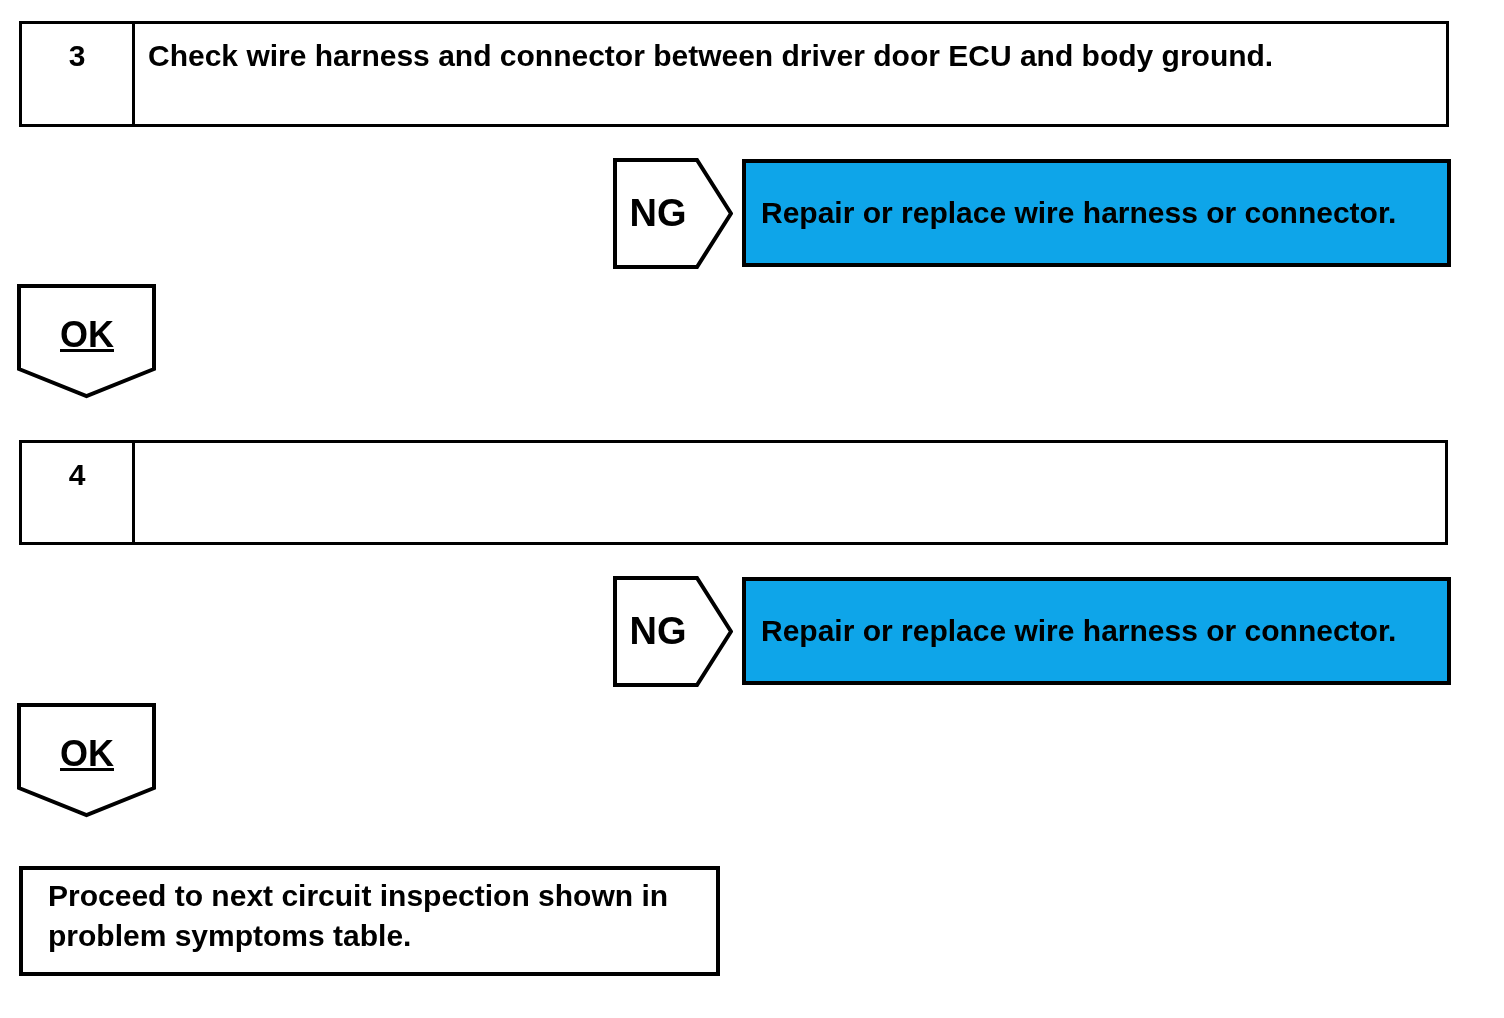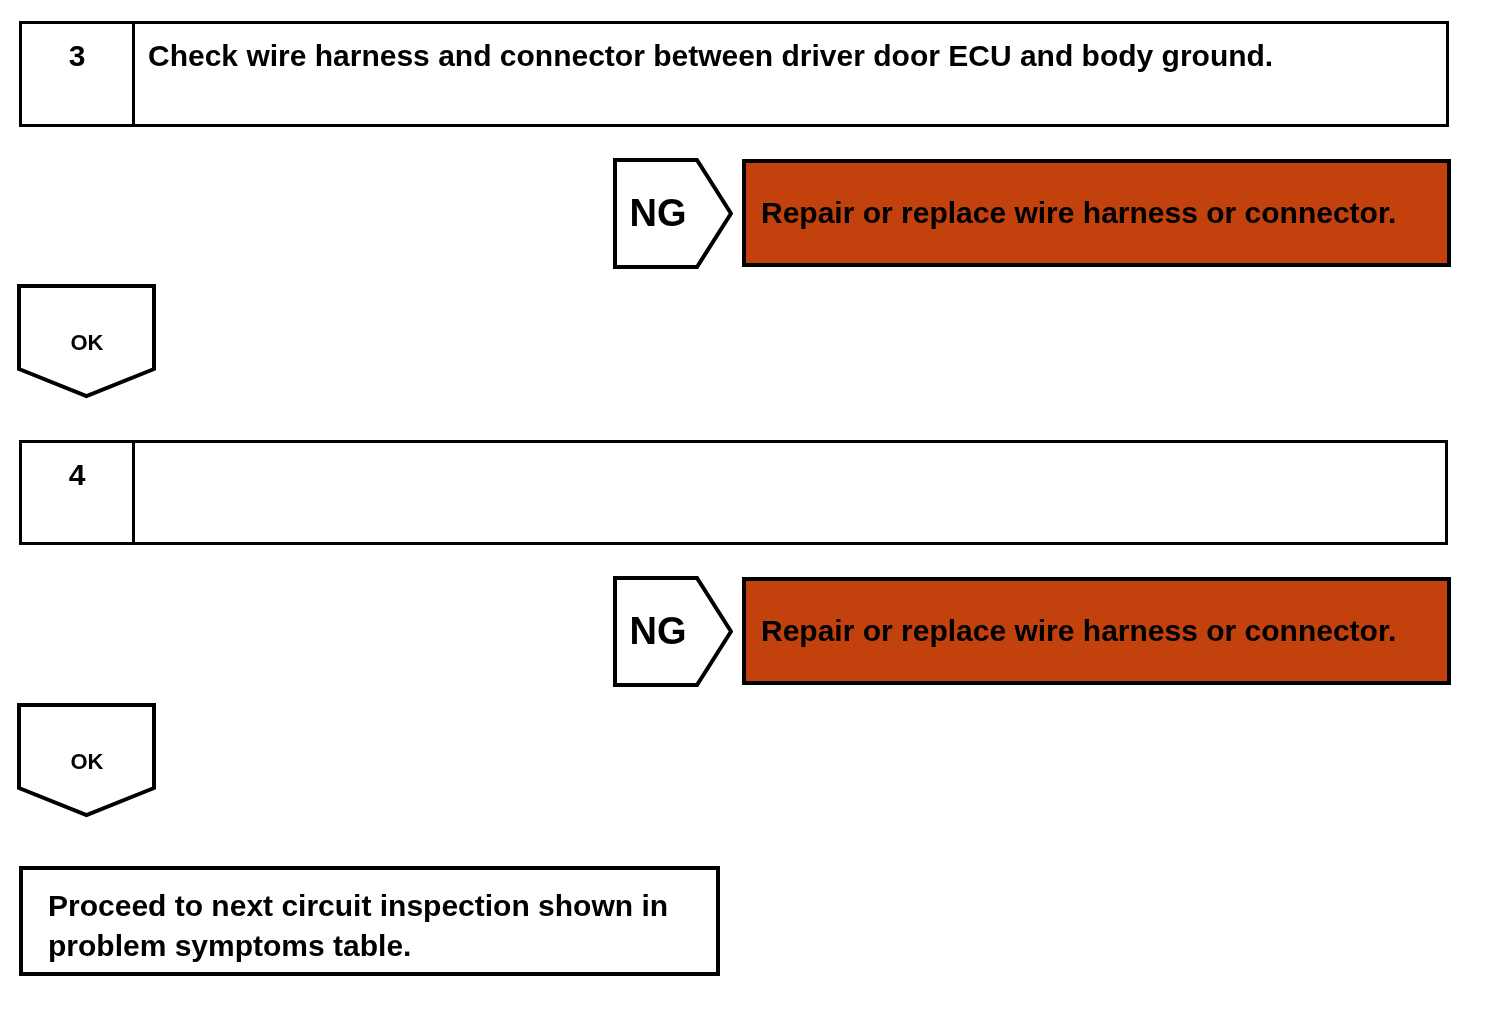--- a/index.html
+++ b/index.html
@@ -49,46 +49,47 @@
     position: absolute;
     left: 0; top: 0;
     width: 90px; height: 111px;
     display: flex; align-items: center; justify-content: center;
     font-size: 38px;
   }
   
   .result-box {
     position: absolute;
     border: 4px solid #000;
-    background: #c2410c;
+    background: #0ea5e9;
     display: flex;
     align-items: center;
     padding-left: 15px;
     font-size: 30px;
     line-height: 40px;
   }
   
   .ok-tag {
     position: absolute;
     width: 140px; height: 115px;
   }
   .ok-tag svg { position: absolute; left: 0; top: 0; }
   .ok-label {
     position: absolute;
-    left: 0; top: 16px;
+    left: 0; top: 8px;
     width: 140px; height: 85px;
     display: flex; align-items: center; justify-content: center;
-    font-size: 22px;
+    font-size: 36px;
+    text-decoration: underline;
   }
   
   .final-box {
     position: absolute;
     border: 4px solid #000;
     background: #fff;
-    padding: 16px 10px 0 25px;
+    padding: 6px 10px 0 25px;
     font-size: 30px;
     line-height: 40px;
   }
 </style>
 </head>
 <body>
 
 <div class="canvas">
 
   <div class="step-box" style="left:19px; top:21px; width:1430px; height:106px;">

